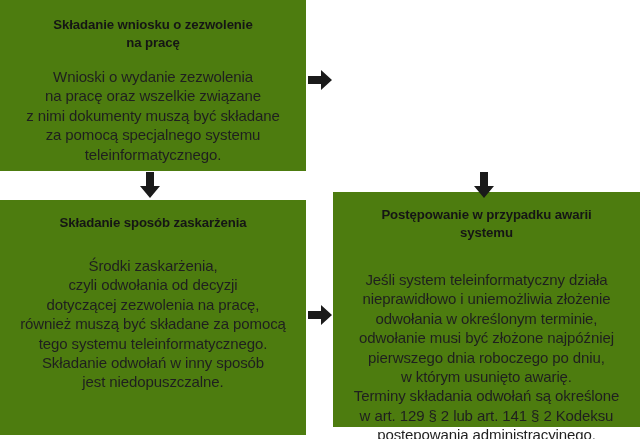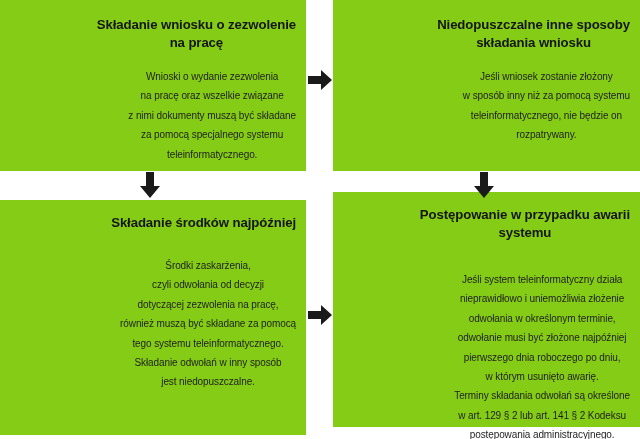--- a/index.html
+++ b/index.html
@@ -18,40 +18,40 @@
 
   .diagram {
     position: relative;
     width: 640px;
     height: 439px;
   }
 
   
   .node {
     position: absolute;
-    background: #84cc16;
+    background: #4d7c0f;
     box-sizing: border-box;
     padding: 0 10px;
     text-align: center;
     display: flex;
     flex-direction: column;
-    align-items: flex-end;
+    align-items: center;
   }
 
   .node-title {
     font-weight: bold;
     font-size: 13.2px;
     line-height: 18px;
     letter-spacing: -0.1px;
     white-space: pre-line;
     color: #151515;
   }
 
   .node-body {
-    font-size: 10px;
+    font-size: 15px;
     line-height: 19.4px;
     letter-spacing: -0.1px;
     white-space: pre-line;
     color: #1f1f1f;
   }
 
   
   #node-tl {
     left: 0px;  top: 0px;
     width: 306px; height: 171px;
@@ -100,31 +100,23 @@
   <div class="node" id="node-tl">
     <div class="node-title">Składanie wniosku o zezwolenie
 na pracę</div>
     <div class="node-body">Wnioski o wydanie zezwolenia
 na pracę oraz wszelkie związane
 z nimi dokumenty muszą być składane
 za pomocą specjalnego systemu
 teleinformatycznego.</div>
   </div>
 
-  <div class="node" id="node-tr">
-    <div class="node-title">Niedopuszczalne inne sposoby
-składania wniosku</div>
-    <div class="node-body">Jeśli wniosek zostanie złożony
-w sposób inny niż za pomocą systemu
-teleinformatycznego, nie będzie on
-rozpatrywany.</div>
-  </div>
 
   <div class="node" id="node-bl">
-    <div class="node-title">Składanie środków najpóźniej</div>
+    <div class="node-title">Składanie sposób zaskarżenia</div>
     <div class="node-body">Środki zaskarżenia,
 czyli odwołania od decyzji
 dotyczącej zezwolenia na pracę,
 również muszą być składane za pomocą
 tego systemu teleinformatycznego.
 Składanie odwołań w inny sposób
 jest niedopuszczalne.</div>
   </div>
 
   <div class="node" id="node-br">

